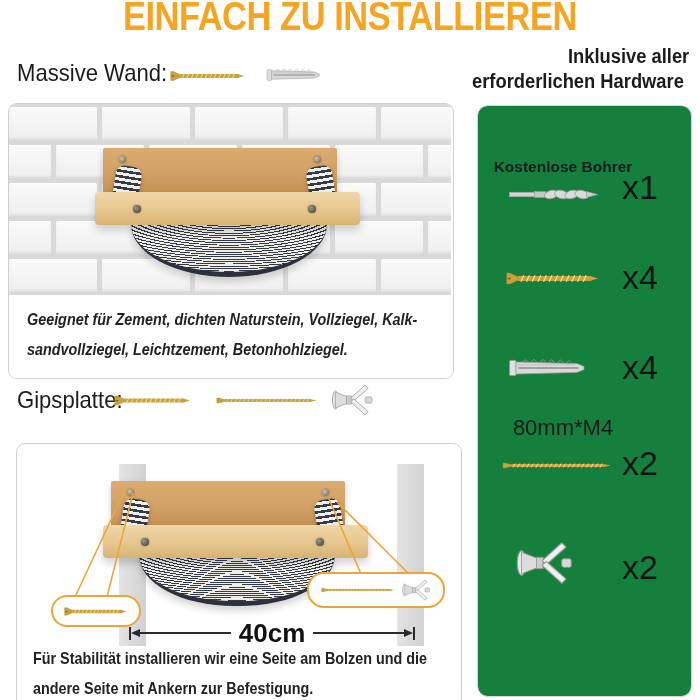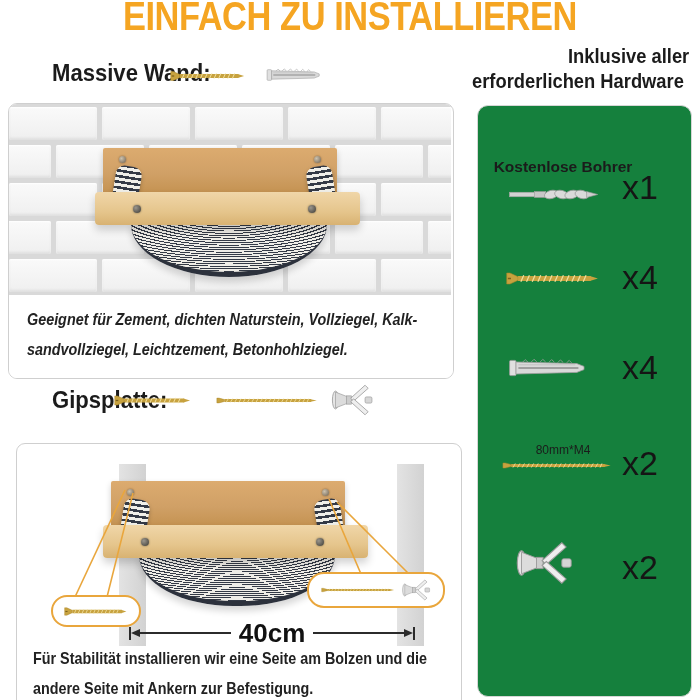--- a/index.html
+++ b/index.html
@@ -5,21 +5,21 @@
   html,body{margin:0;padding:0;background:#fff;}
   .canvas{position:relative;width:700px;height:700px;background:#fff;overflow:hidden;
           font-family:"Liberation Sans",sans-serif;color:#1b1b1b;}
 
   
   .title{position:absolute;top:-6px;left:0;width:700px;text-align:center;
          font-size:40px;font-weight:700;color:#F5A522;white-space:nowrap;}
   .title .sx{display:inline-block;transform:scaleX(0.86);transform-origin:50% 50%;letter-spacing:-0.5px;}
 
   
-  .h-left{position:absolute;left:17px;font-size:24px;font-weight:700;white-space:nowrap;margin-left:35px;}
+  .h-left{position:absolute;left:17px;font-size:24px;font-weight:400;white-space:nowrap;}
   .h-left .sx{display:inline-block;transform:scaleX(0.92);transform-origin:0 50%;}
   .h-massive{top:59px;}
   .h-gips{top:386px;}
 
   .icon{display:block;}
   .abs{position:absolute;}
 
   
   .panel{position:absolute;left:8px;width:444px;border:1px solid #cfcfcf;border-radius:9px;
          overflow:hidden;background:#fff;}
@@ -311,21 +311,21 @@
     <svg class="hw-icon icon" style="left:27px;top:164px" width="96" height="17">
         <use href="#sym-screw"></use>
       </svg>
     <div class="hw-count" style="top:152px">x4</div>
 
     <svg class="hw-icon icon" style="left:30px;top:250px" width="80" height="24">
         <use href="#sym-plug"></use>
       </svg>
     <div class="hw-count" style="top:242px">x4</div>
 
-    <div class="hw-label" style="top:337px;font-weight:400;font-size:12px">80mm*M4</div>
+    <div class="hw-label" style="top:309px;font-weight:400;font-size:22px">80mm*M4</div>
     <svg class="hw-icon icon" style="left:24px;top:353px" width="110" height="13">
         <use href="#sym-longscrew"></use>
       </svg>
     <div class="hw-count" style="top:338px">x2</div>
 
     <svg class="hw-icon icon" style="left:36px;top:432px" width="60" height="50">
         <use href="#sym-toggle"></use>
       </svg>
     <div class="hw-count" style="top:442px">x2</div>
   </div>

